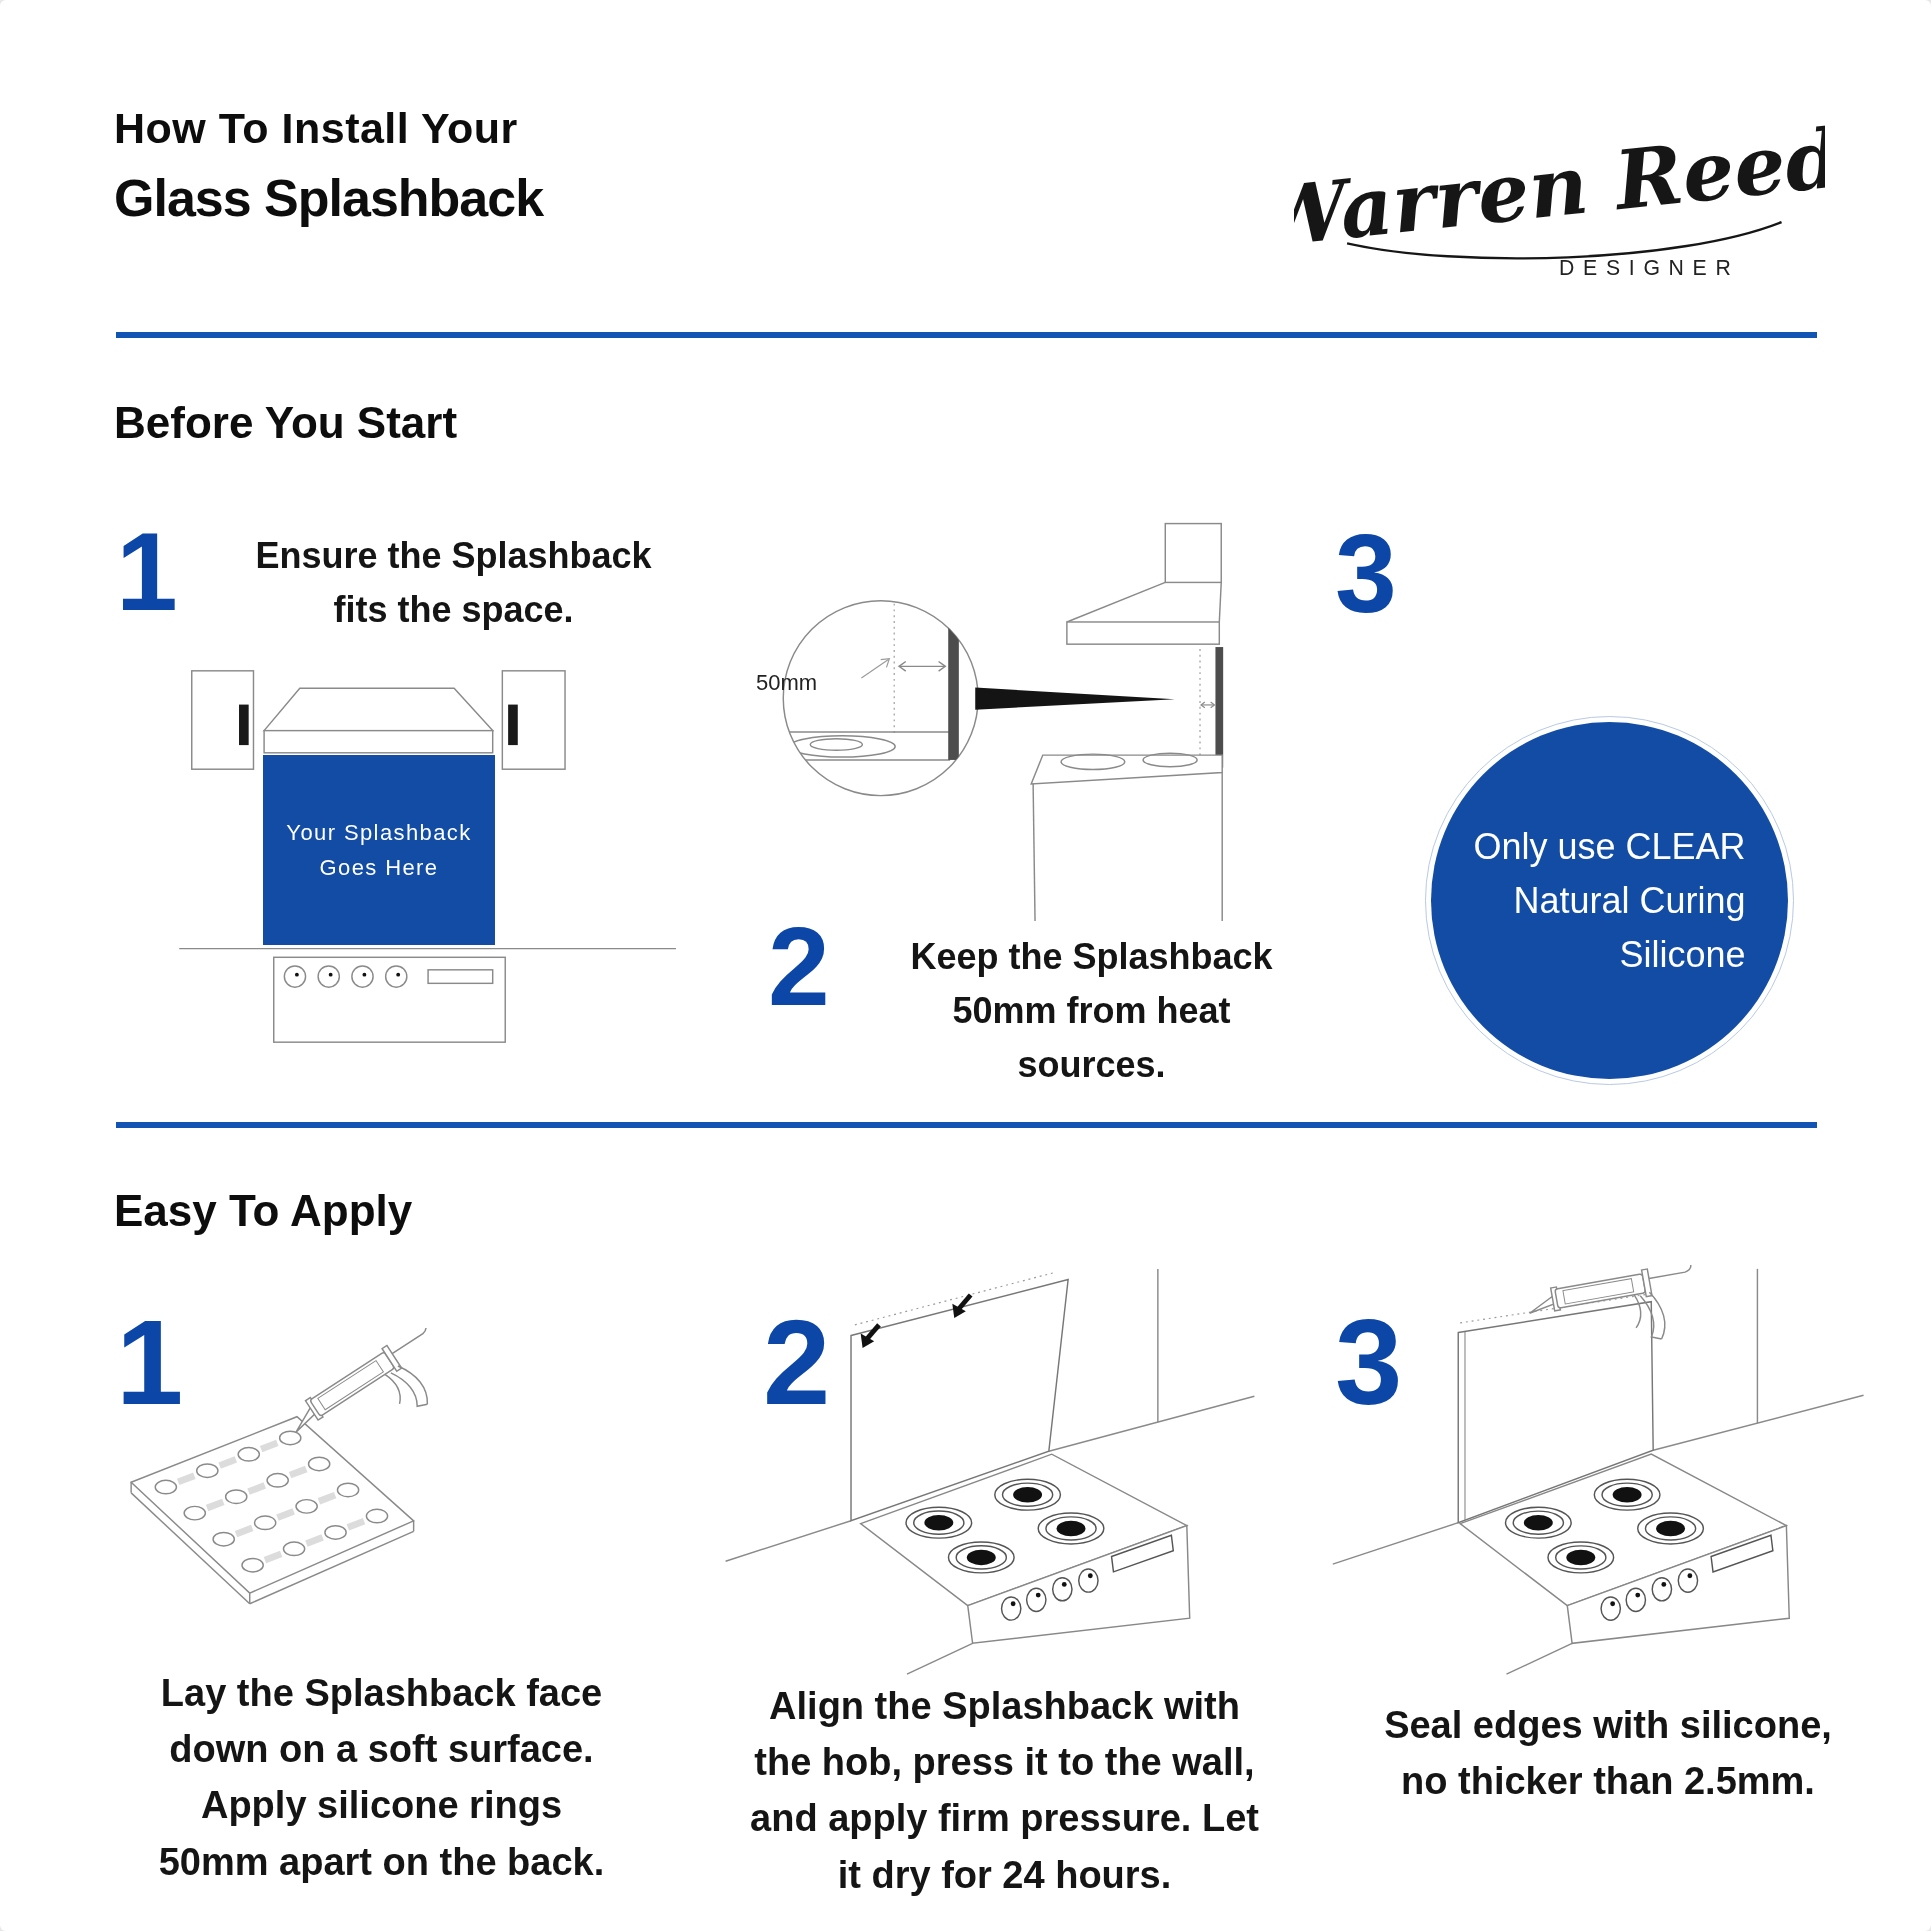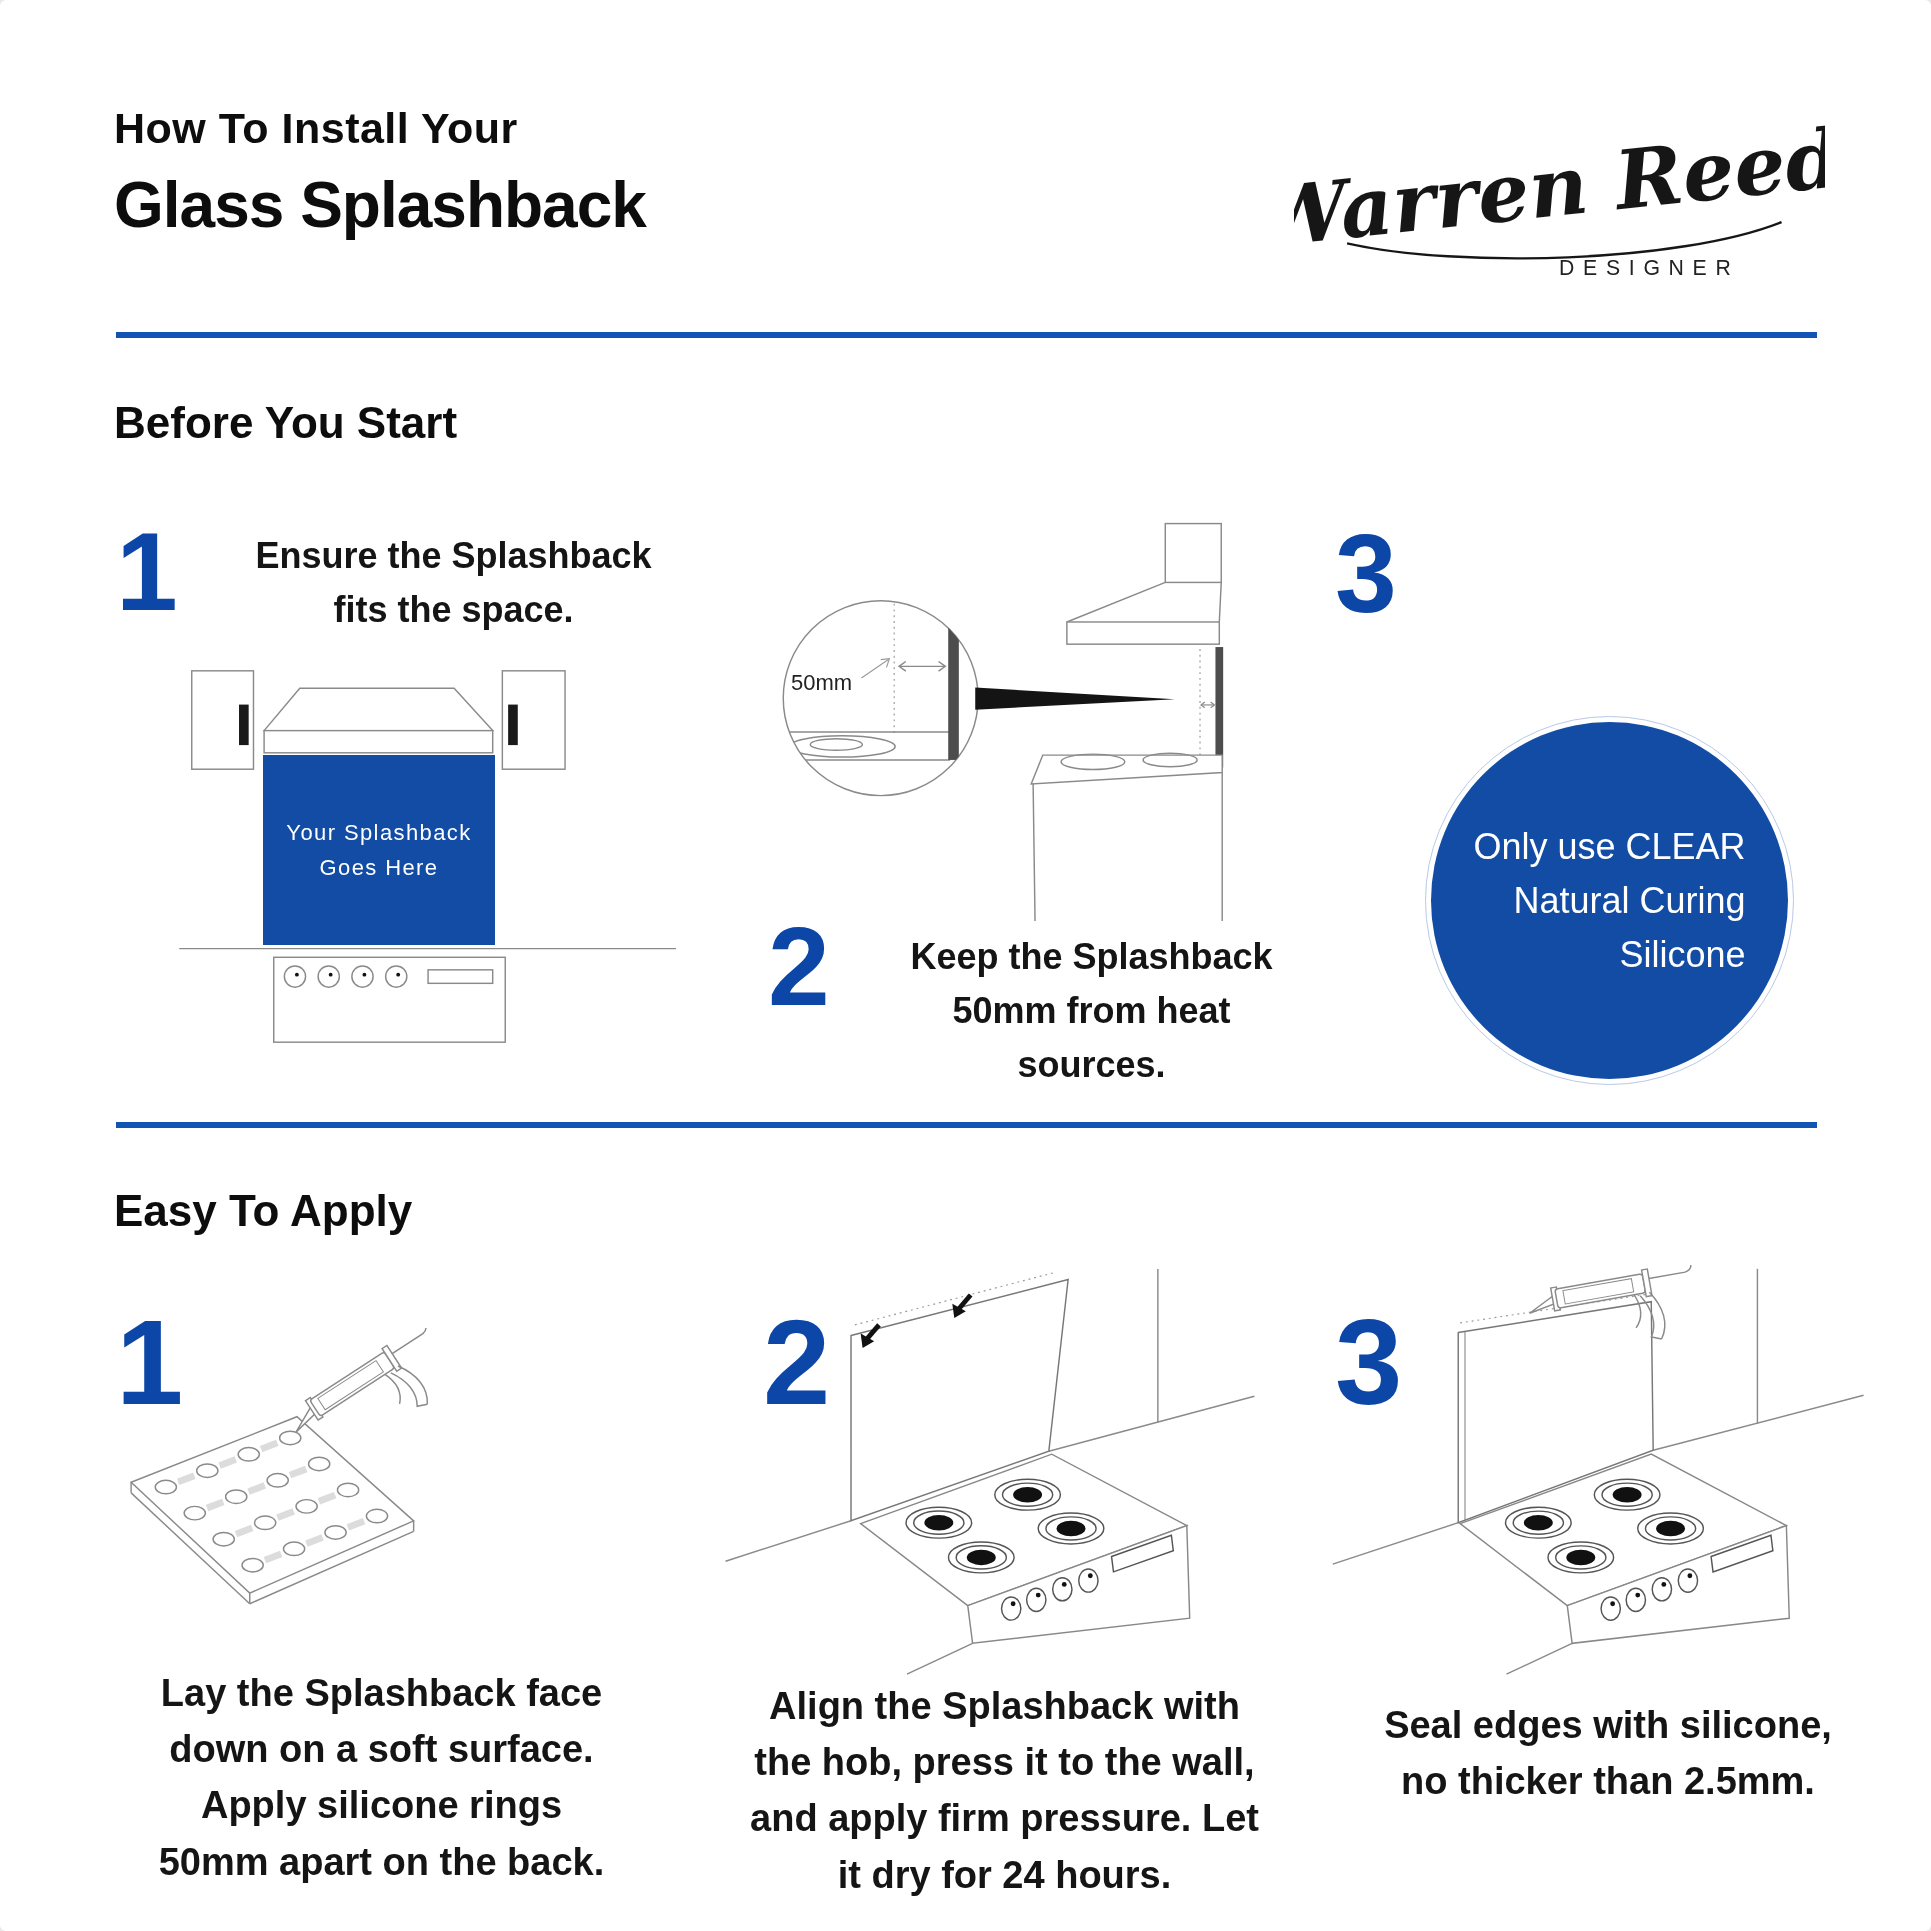--- a/index.html
+++ b/index.html
@@ -4,21 +4,21 @@
 <style>
   html,body{margin:0;padding:0;background:#e8e8e8;}
   .page{
     position:relative;width:1931px;height:1931px;background:#ffffff;
     font-family:"Liberation Sans",sans-serif;color:#111;overflow:hidden;border-radius:6px;
   }
   .abs{position:absolute;}
   .pre{white-space:pre-line;}
   
   .title-line1{font-size:43px;font-weight:700;letter-spacing:0.5px;color:#0d0d0d;}
-  .title-line2{font-size:64px;font-weight:800;margin-top:15.4px;letter-spacing:-1px;color:#0d0d0d;}
+  .title-line2{font-size:52px;font-weight:800;margin-top:15.4px;letter-spacing:-1px;color:#0d0d0d;}
   .divider{height:5.8px;background:var(--divider-blue,#1254b4);}
   .section-heading{font-size:44px;font-weight:800;color:#0d0d0d;}
   .step-number{font-size:111px;font-weight:700;color:var(--number-blue,#0c47a8);line-height:1;}
   .step-caption{font-size:36px;font-weight:700;line-height:1.5;color:#151515;}
   .bottom-caption{font-size:38px;font-weight:700;line-height:1.48;text-align:center;color:#151515;}
   .center{text-align:center;}
   
   .splash-box{
     background:var(--accent-blue,#124ca4);display:flex;align-items:center;justify-content:center;
     color:#fff;font-size:22px;letter-spacing:1.4px;line-height:1.6;text-align:center;font-weight:400;
@@ -128,21 +128,21 @@
       <polyline points="474,197 478,200 474,203" fill="none"></polyline>
     </g>
     <g class="sketch">
       <polygon points="300,252 486,252 486,270 288,282" fill="#fff"></polygon>
       <ellipse cx="352" cy="259" rx="33" ry="8"></ellipse>
       <ellipse cx="432" cy="257" rx="28" ry="7"></ellipse>
       <line x1="290" y1="282" x2="292" y2="424"></line>
       <line x1="486" y1="270" x2="486" y2="424"></line>
     </g>
   </svg>
-  <div class="abs mm-label" style="left:791px;top:670px;">50mm</div>
+  <div class="abs mm-label" style="left:756px;top:670px;">50mm</div>
 
   <div class="abs step-number" style="left:768px;top:912px;">2</div>
   <div class="abs step-caption pre center" style="left:850px;top:930px;width:483px;">Keep the Splashback
 50mm from heat
 sources.</div>
 
   <div class="abs step-number" style="left:1335px;top:519px;">3</div>
 
   <div class="abs sil-ring" style="left:1425px;top:716px;width:367px;height:367px;">
     <div class="sil-circle pre">Only use CLEAR

